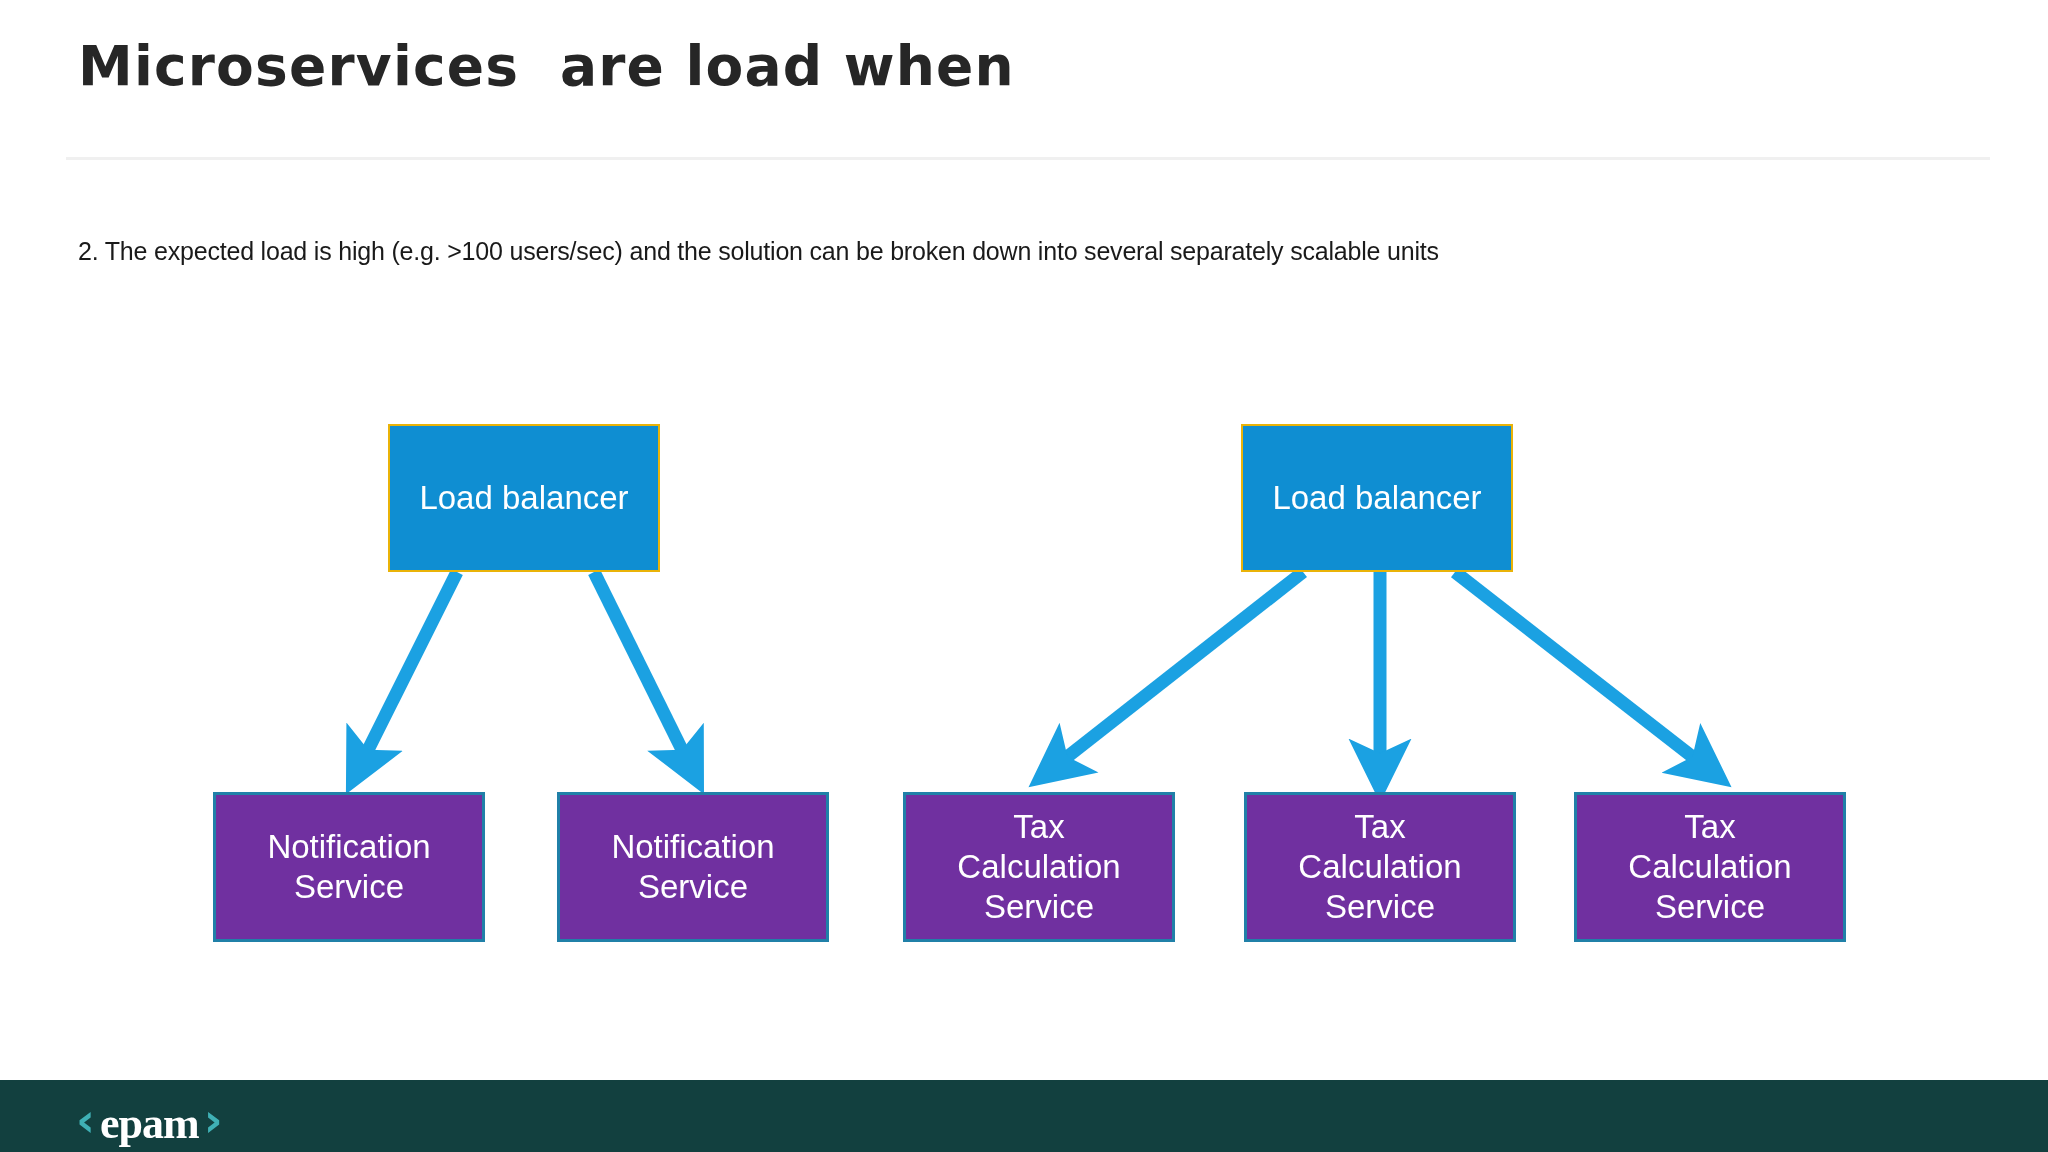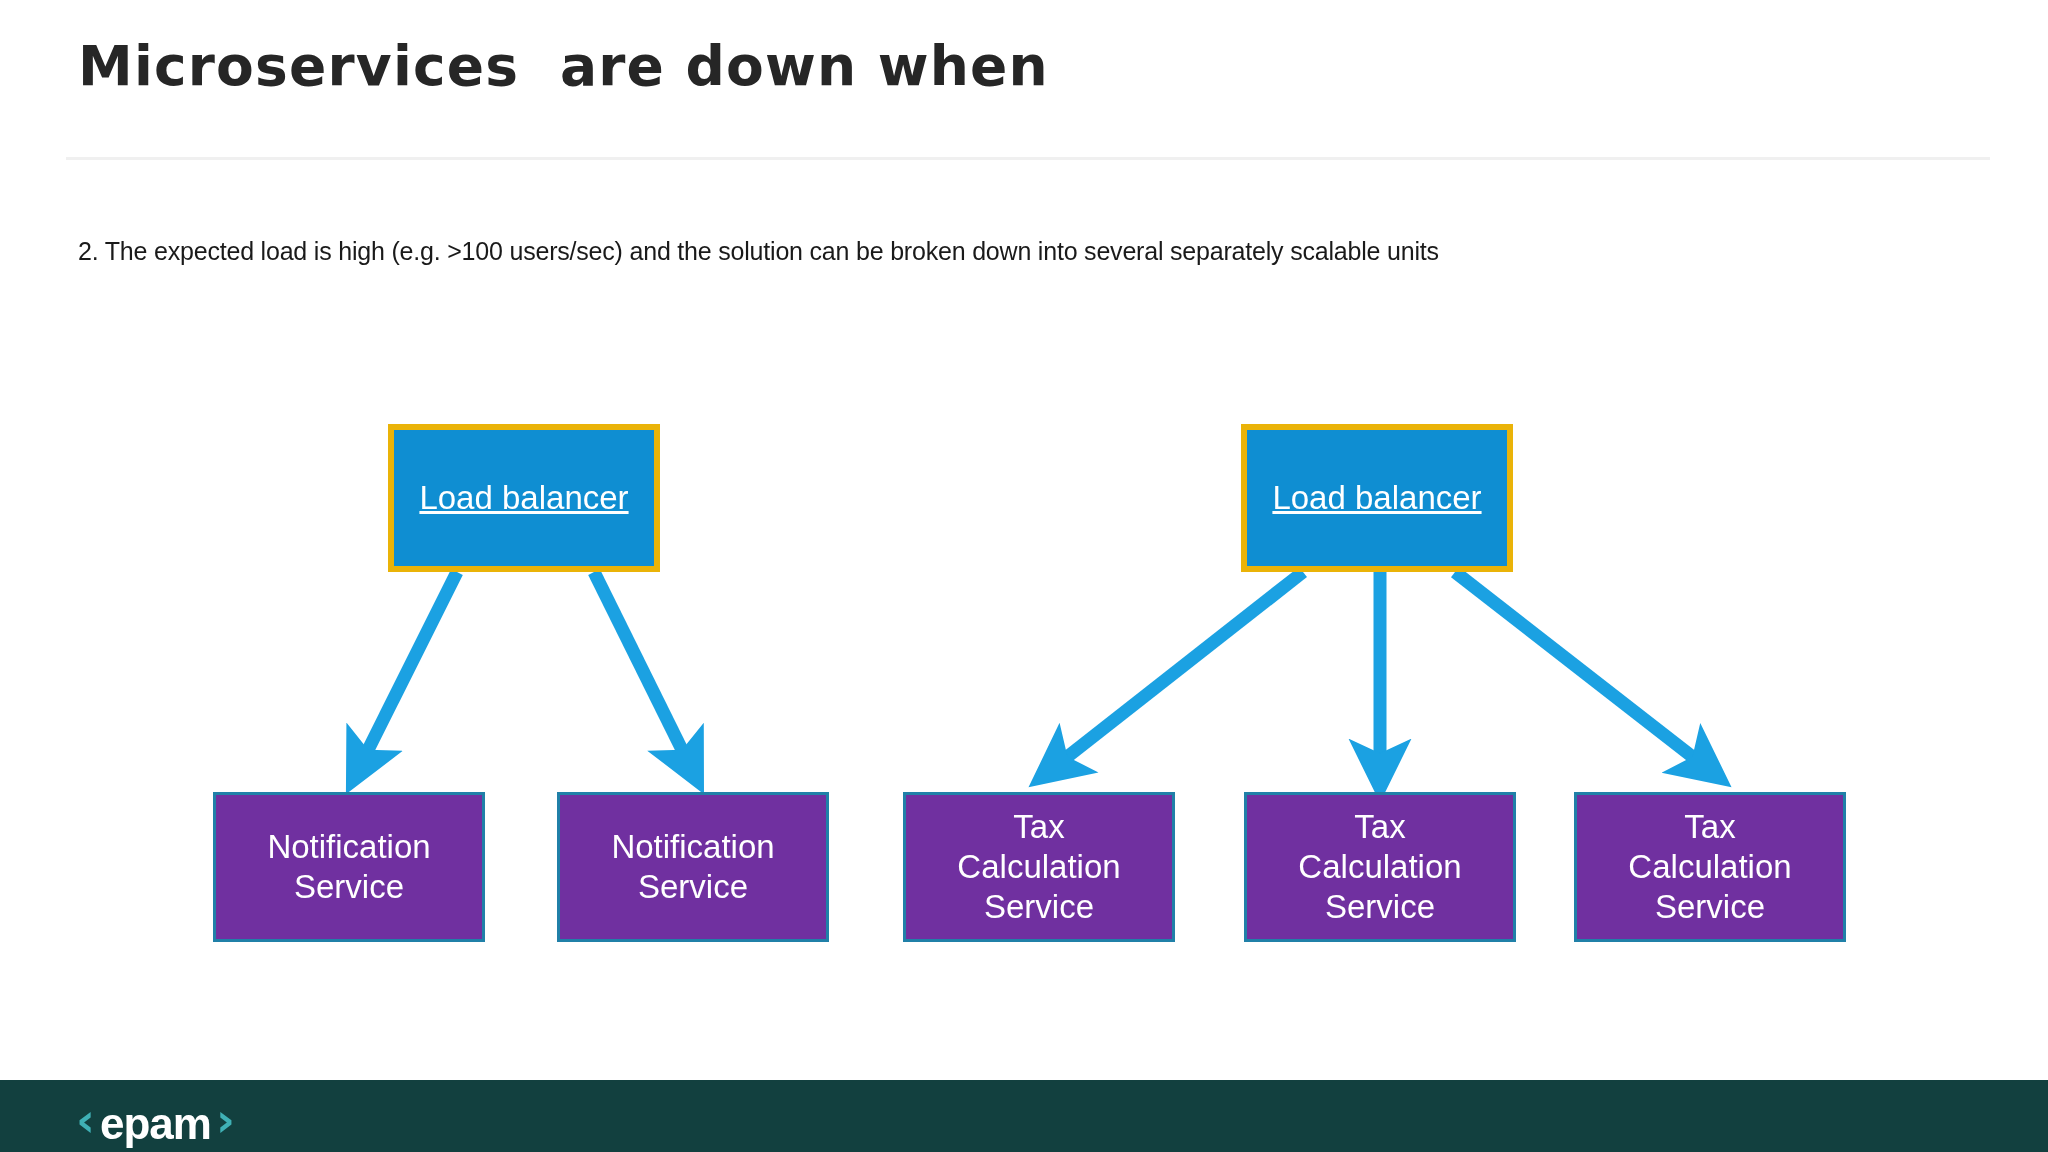--- a/index.html
+++ b/index.html
@@ -86,37 +86,36 @@
     text-align: center;
     color: #ffffff;
     font-family: "Liberation Sans", sans-serif;
     font-weight: 400;
     line-height: 1.22;
     white-space: pre-line;
   }
 
   .node.lb {
     background: #0f8ed2;
-    border: 6px solid #eab308;
+    border: 2px solid #eab308;
     font-size: 33px;
-    text-decoration: underline;
   }
 
   .node.svc {
     background: #7030a0;
     border: 3px solid #2080a8;
     font-size: 33px;
   }
 </style>
 </head>
 <body>
 
 <div id="slide">
 
-  <div id="title">Microservices  are down when</div>
+  <div id="title">Microservices  are load when</div>
 
   <div id="title-divider"></div>
 
   <div id="subtitle">2. The expected load is high (e.g. &gt;100 users/sec) and the solution can be broken down into several separately scalable units</div>
 
   <div id="diagram">
 
     <svg id="arrow-layer" viewBox="0 0 2048 1152" width="2048" height="1152" xmlns="http://www.w3.org/2000/svg">
       <defs>
         <marker id="ah" viewBox="0 0 12 12" refX="7" refY="6" markerWidth="5.2" markerHeight="5.2" orient="auto-start-reverse">
@@ -152,18 +151,18 @@
 
     <div class="node svc" style="left:1574px; top:792px; width:272px; height:150px;">Tax
 Calculation
 Service</div>
 
   </div>
 
   <div id="footer" style="position:absolute; left:0; top:1080px; width:2048px; height:72px; background:#12403f;">
     <div id="epam-logo" style="position:absolute; left:76px; top:14px; display:flex; align-items:center; gap:5px;">
       <span style="color:#3fb0b5; font-family:'DejaVu Sans',sans-serif; font-size:46px; font-weight:bold; line-height:1;">‹</span>
-      <span style="color:#ffffff; font-family:Liberation Sans, sans-serif; font-size:44px; font-weight:bold; letter-spacing:-1px; line-height:1;margin-top:8px;">epam</span>
+      <span style="color:#ffffff; font-family:Liberation Serif, serif; font-size:44px; font-weight:bold; letter-spacing:-1px; line-height:1;margin-top:8px;">epam</span>
       <span style="color:#3fb0b5; font-family:'DejaVu Sans',sans-serif; font-size:46px; font-weight:bold; line-height:1;">›</span>
     </div>
   </div>
 
 </div>
 
 </body></html>

